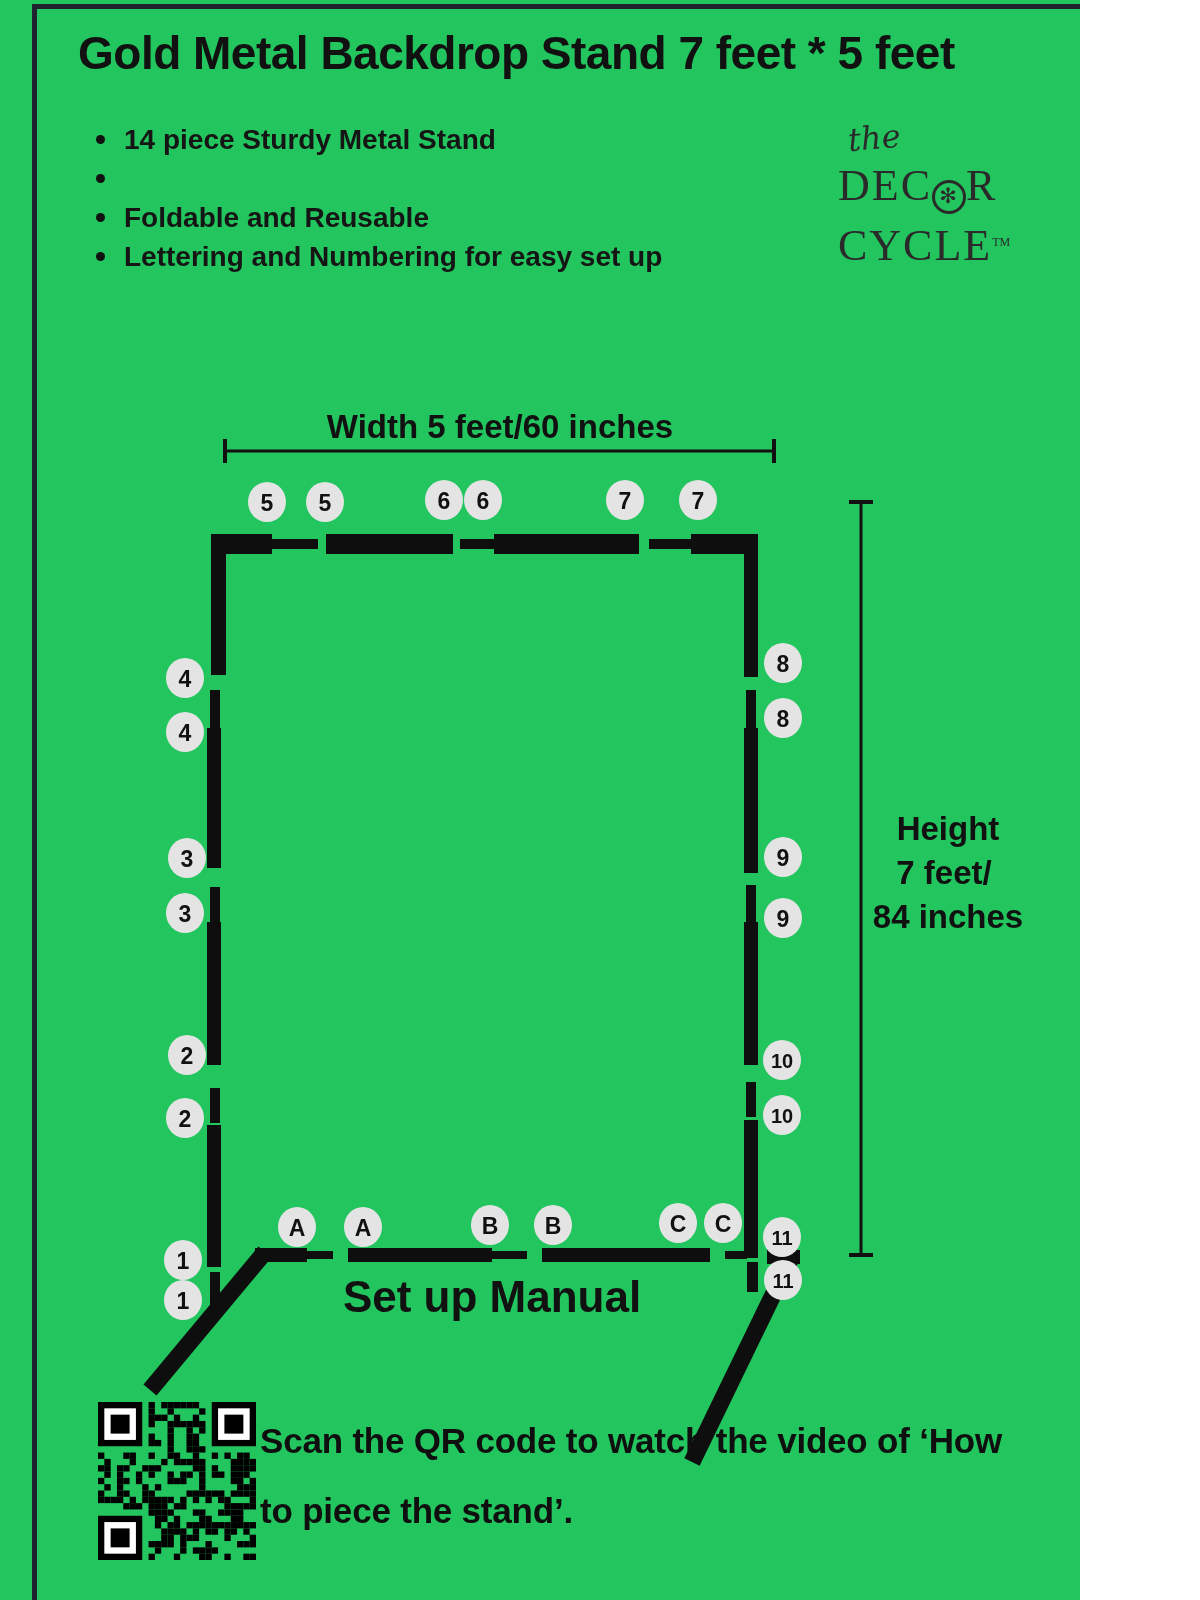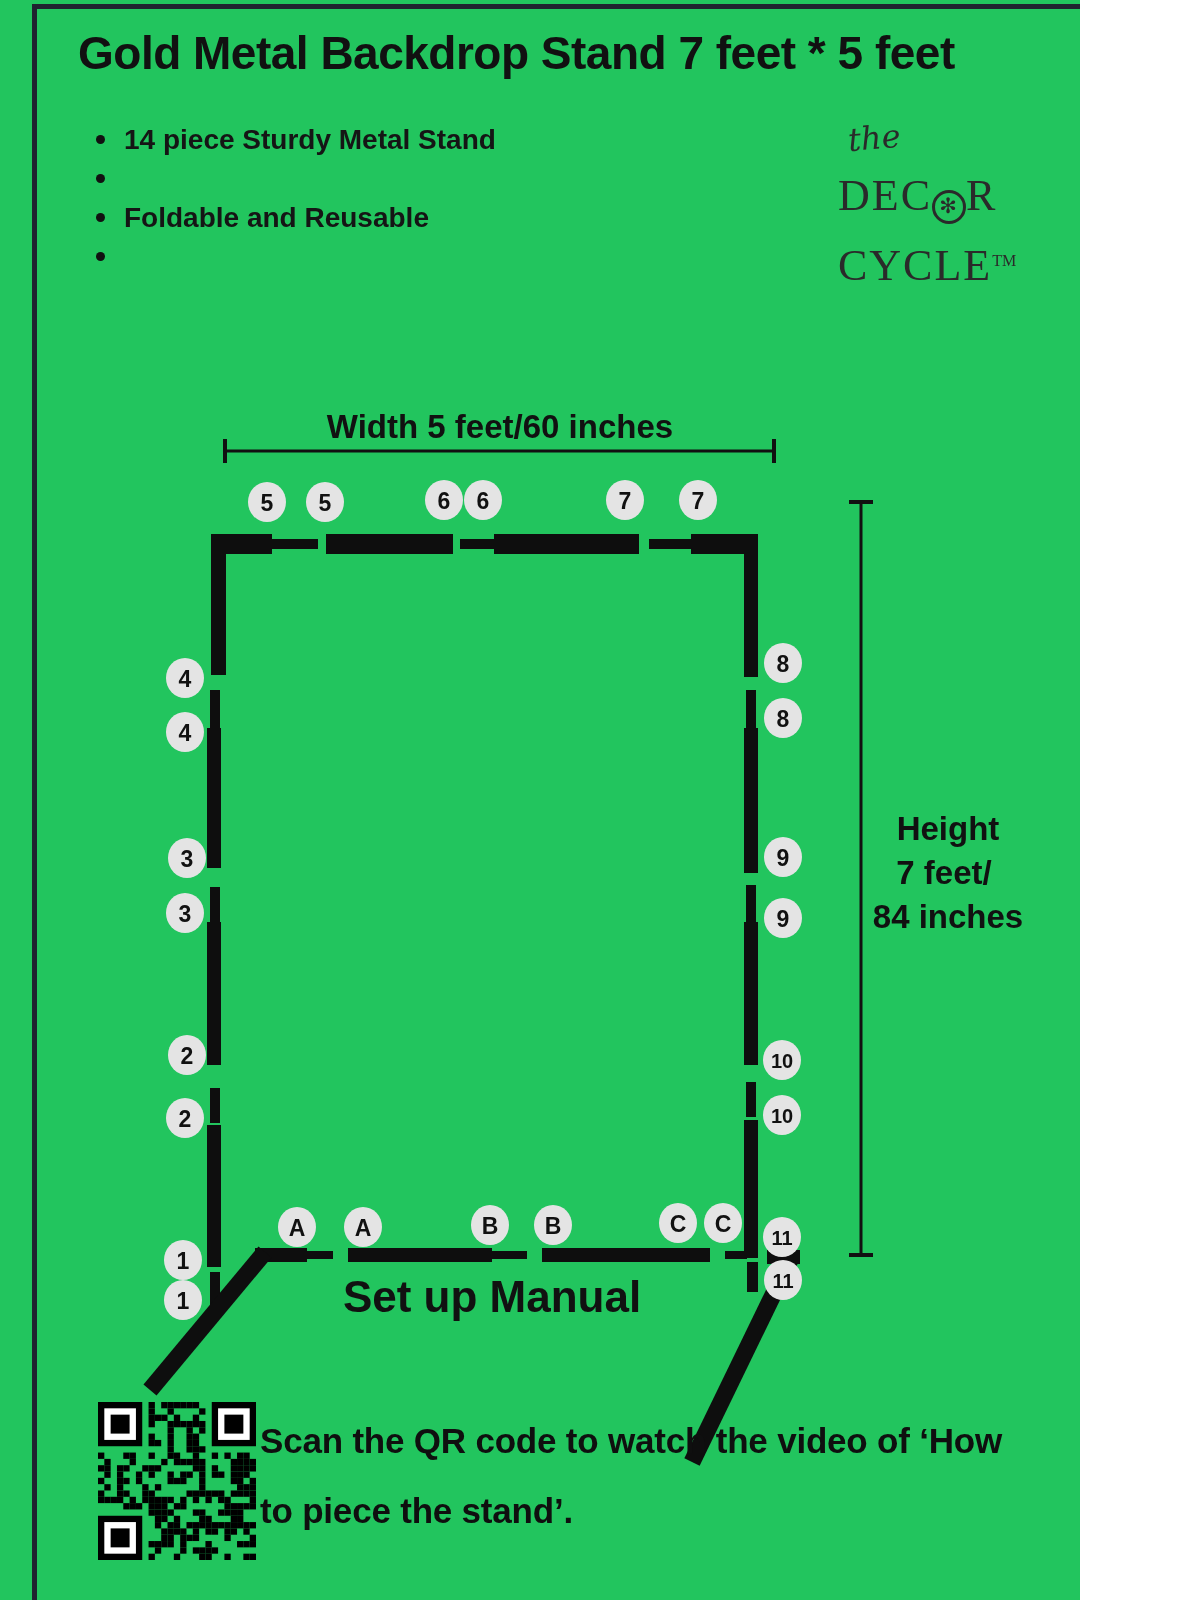--- a/index.html
+++ b/index.html
@@ -8,25 +8,25 @@
   .page-border{position:absolute;left:32px;top:4px;width:1132px;height:1640px;
                border:5px solid #20222f;box-sizing:border-box;}
   .page-title{position:absolute;left:78px;top:26px;margin:0;font-size:46px;font-weight:bold;
               letter-spacing:-0.5px;color:#111;white-space:nowrap;}
   .features{position:absolute;left:96px;top:120px;margin:0;padding:0;list-style:none;}
   .features li{display:flex;align-items:center;height:39px;font-size:28px;font-weight:bold;color:#151515;white-space:nowrap;}
   .bullet-dot{width:9px;height:9px;border-radius:50%;background:#111;margin-right:19px;flex:none;}
   .logo{position:absolute;left:838px;top:122px;color:#2a2a2a;line-height:1;}
   .logo-the{font-family:"DejaVu Serif",serif;font-style:italic;font-size:32px;margin-left:10px;
             transform:rotate(-5deg);width:fit-content;}
-  .logo-word{font-family:"Liberation Serif",serif;font-size:44px;letter-spacing:2px;margin-top:20px;white-space:nowrap;}
+  .logo-word{font-family:"Liberation Serif",serif;font-size:44px;letter-spacing:2px;margin-top:10px;white-space:nowrap;}
   .logo-o{display:inline-flex;align-items:center;justify-content:center;width:34px;height:34px;
           border:3px solid #2a2a2a;border-radius:50%;box-sizing:border-box;vertical-align:-3px;}
   .logo-o-glyph{font-family:"DejaVu Sans",sans-serif;font-size:21px;line-height:1;}
-  .tm{font-size:16px;letter-spacing:0;vertical-align:14px;}
+  .tm{font-size:12px;letter-spacing:0;vertical-align:14px;}
   #diagram-svg{position:absolute;left:0;top:0;width:1200px;height:1600px;}
   #diagram-svg text{font-family:"Liberation Sans",sans-serif;font-weight:bold;fill:#111;}
   .dim-label{font-size:33px;}
   .setup-label{font-size:44px;}
   #qr-svg{position:absolute;left:98px;top:1402px;}
   .qr-caption{position:absolute;left:260px;top:1406px;width:880px;font-size:35px;font-weight:bold;
               color:#0f0f0f;letter-spacing:-0.2px;}
   .qr-caption div{line-height:70px;white-space:nowrap;}
 </style>
 </head>
@@ -44,20 +44,21 @@
       </li>
     <li>
         <span class="bullet-dot"></span>
       </li>
     <li>
         <span class="bullet-dot"></span>
         <span>Foldable and Reusable</span>
       </li>
     <li>
         <span class="bullet-dot"></span>
+        <span>Lettering and Numbering for easy set up</span>
       </li>
   </ul>
 
   <div class="logo">
     <div class="logo-the">the</div>
     <div class="logo-word"><span>DEC</span><span class="logo-o">
           <span class="logo-o-glyph">✻</span>
         </span><span>R</span></div>
     <div class="logo-word"><span>CYCLE</span><span class="tm">TM</span></div>
   </div>

